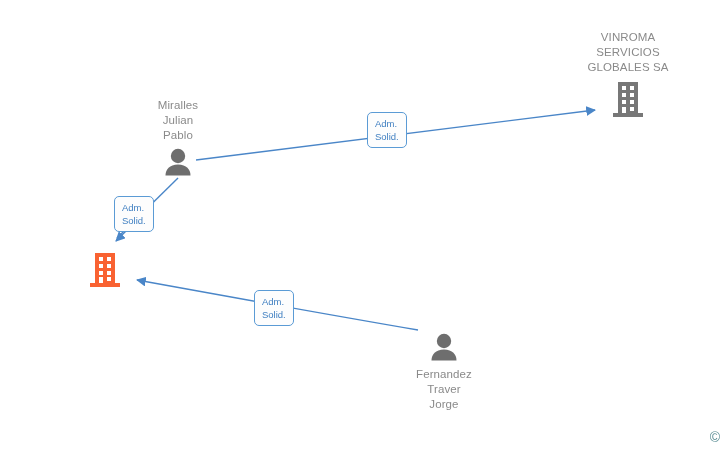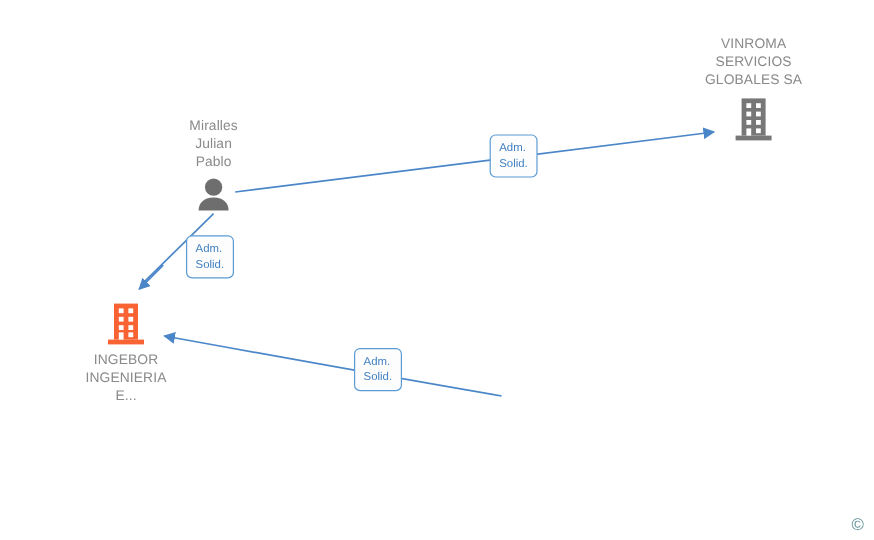--- a/index.html
+++ b/index.html
@@ -49,21 +49,20 @@
     border: 1.3px solid #5b9bd5;
     border-radius: 5px;
     background: #fdfdfd;
     padding: 4px 7px 4px 7px;
     font-size: 9.5px;
     line-height: 13px;
     color: #3f7fc1;
     text-align: left;
     white-space: pre-line;
     z-index: 5;
-    margin-left: 41px;
   }
   #watermark {
     position: absolute;
     right: 8px;
     bottom: 6px;
     display: flex;
     align-items: center;
     gap: 4px;
     z-index: 6;
   }
@@ -151,25 +150,33 @@
         <rect x="10" y="5" width="4" height="4" fill="#ffffff"></rect>
         <rect x="18" y="5" width="4" height="4" fill="#ffffff"></rect>
         <rect x="10" y="12" width="4" height="4" fill="#ffffff"></rect>
         <rect x="18" y="12" width="4" height="4" fill="#ffffff"></rect>
         <rect x="10" y="19" width="4" height="4" fill="#ffffff"></rect>
         <rect x="18" y="19" width="4" height="4" fill="#ffffff"></rect>
         <rect x="10" y="25" width="4" height="6" fill="#ffffff"></rect>
         <rect x="18" y="25" width="4" height="4" fill="#ffffff"></rect>
       </svg>
     </div>
-    <div class="node-label" style="margin-top:5px;">INGEBOR
-INGENIERIA
-E...</div>
   </div>
 
+  <div class="node" style="left:364px; top:333px;">
+    <div class="node-icon">
+      <svg width="30" height="28" viewBox="0 0 30 28" xmlns="http://www.w3.org/2000/svg">
+        <circle cx="15" cy="8" r="7.2" fill="#6e6e6e"></circle>
+        <path d="M15 16.5 C 6.5 16.5 2.5 21.5 2.5 27.5 L 27.5 27.5 C 27.5 21.5 23.5 16.5 15 16.5 Z" fill="#6e6e6e"></path>
+      </svg>
+    </div>
+    <div class="node-label" style="margin-top:6px;">Fernandez
+Traver
+Jorge</div>
+  </div>
 
   <div class="edge-label" style="left:367px; top:112px;">Adm.
 Solid.</div>
 
   <div class="edge-label" style="left:114px; top:196px;">Adm.
 Solid.</div>
 
   <div class="edge-label" style="left:254px; top:290px;">Adm.
 Solid.</div>
 

